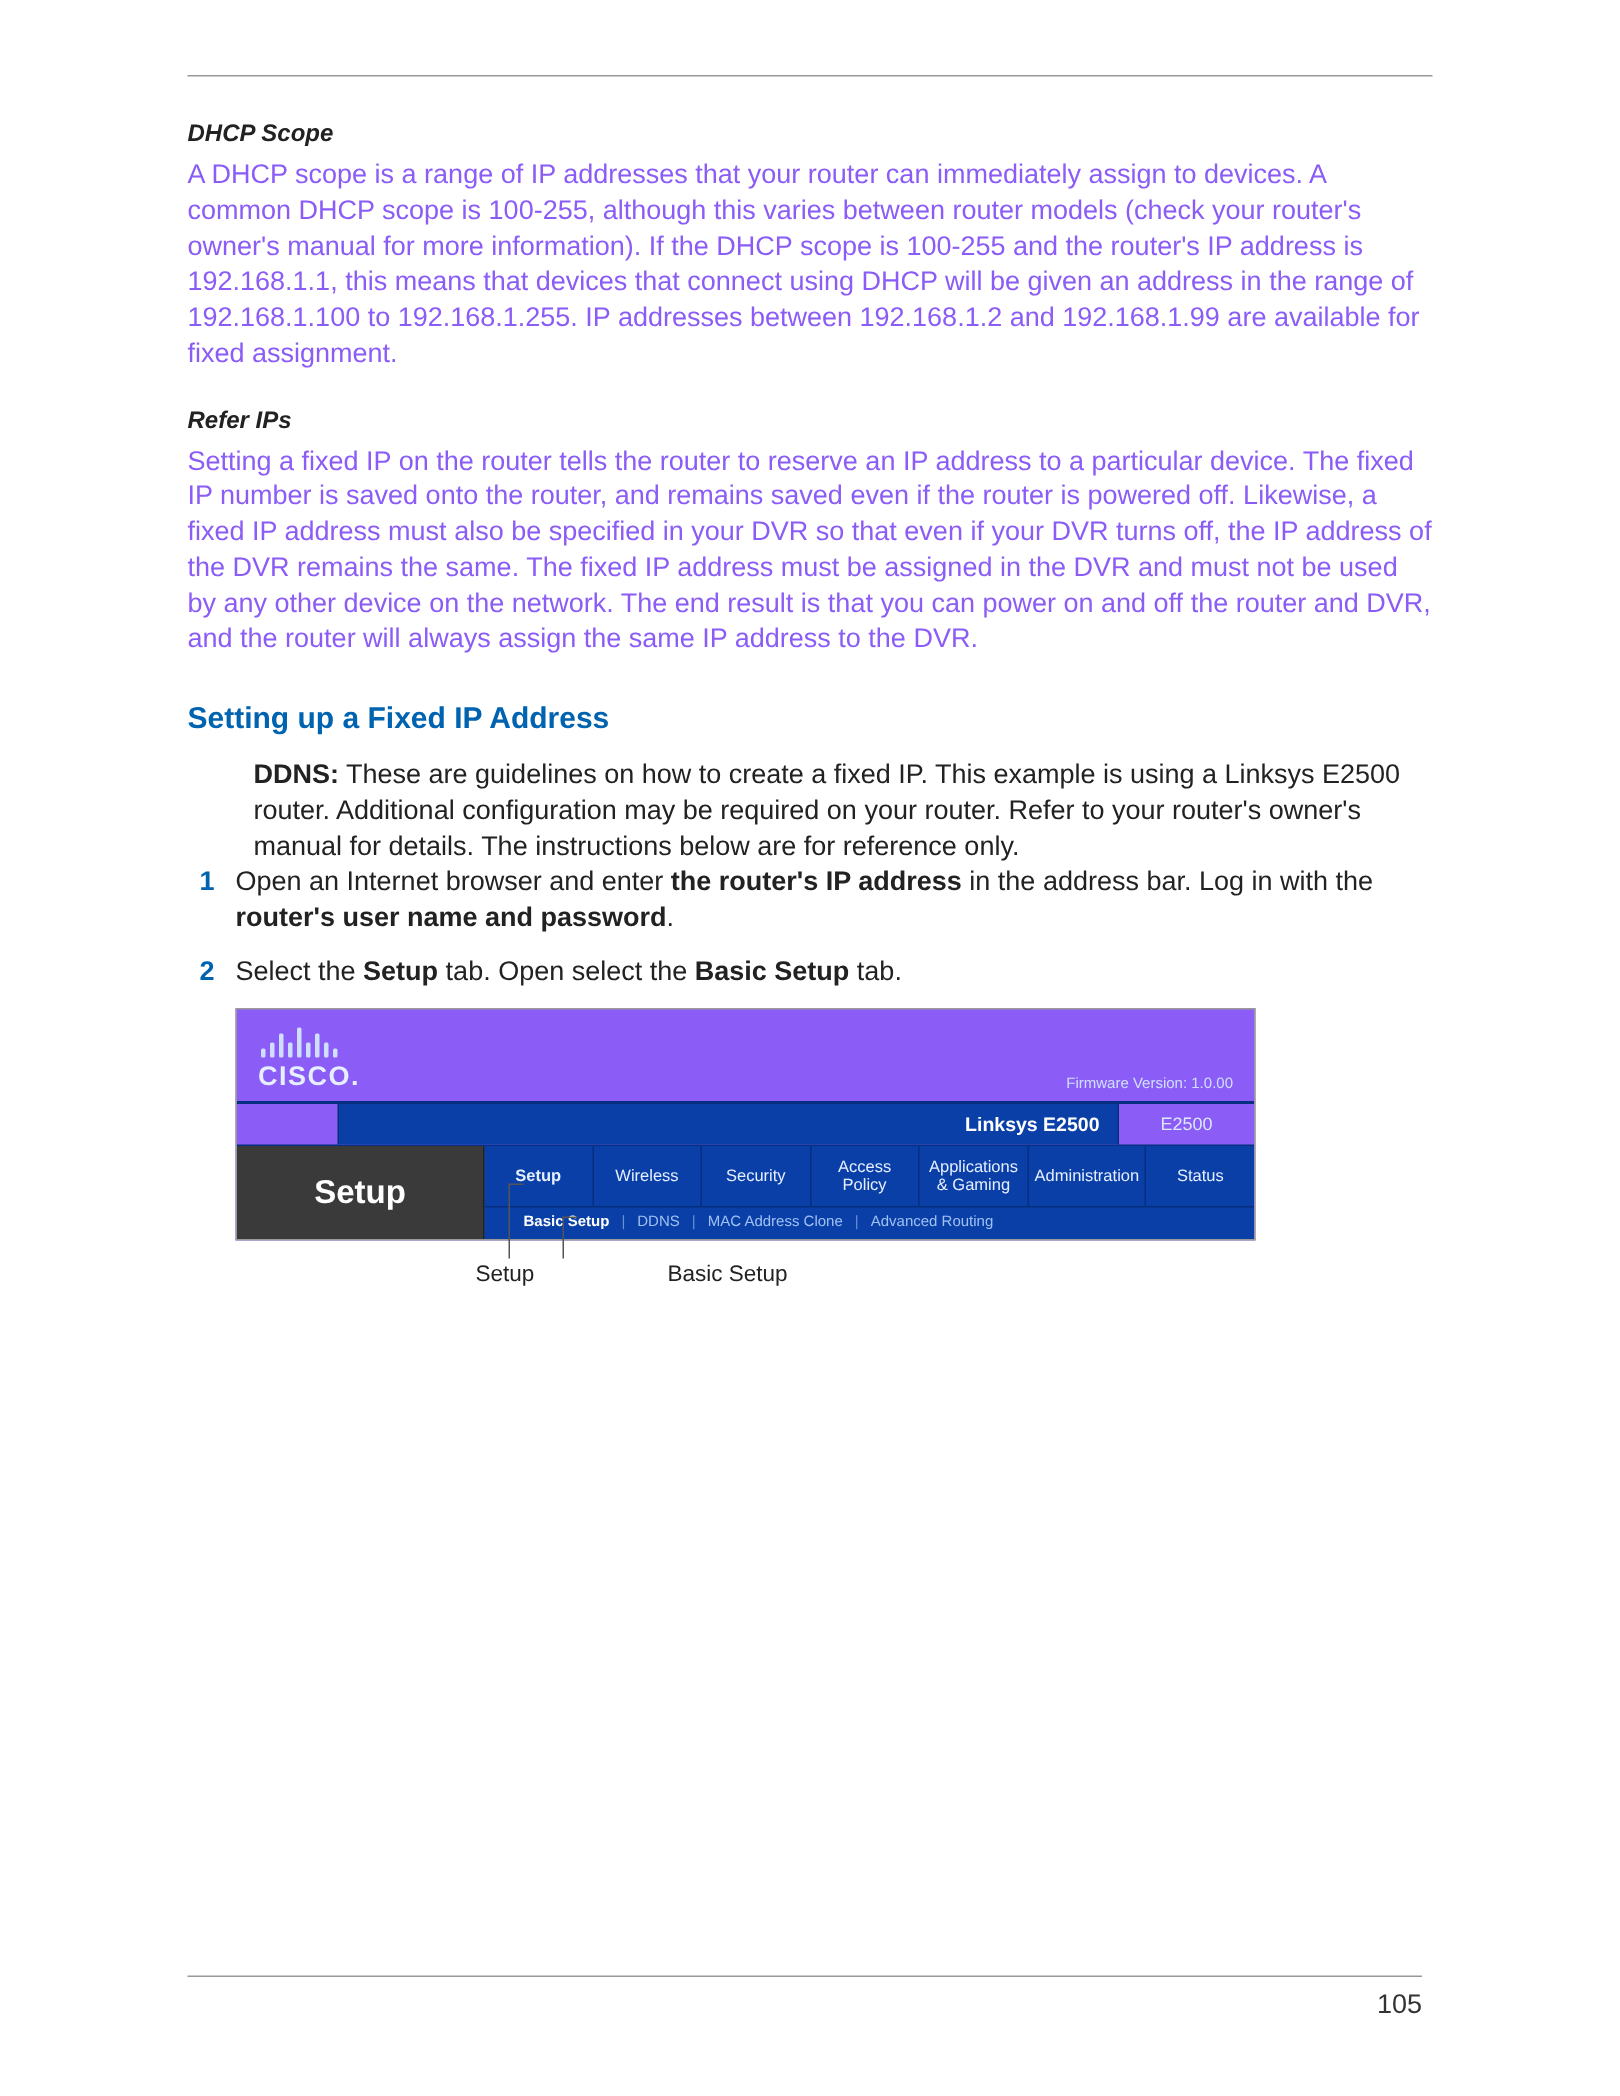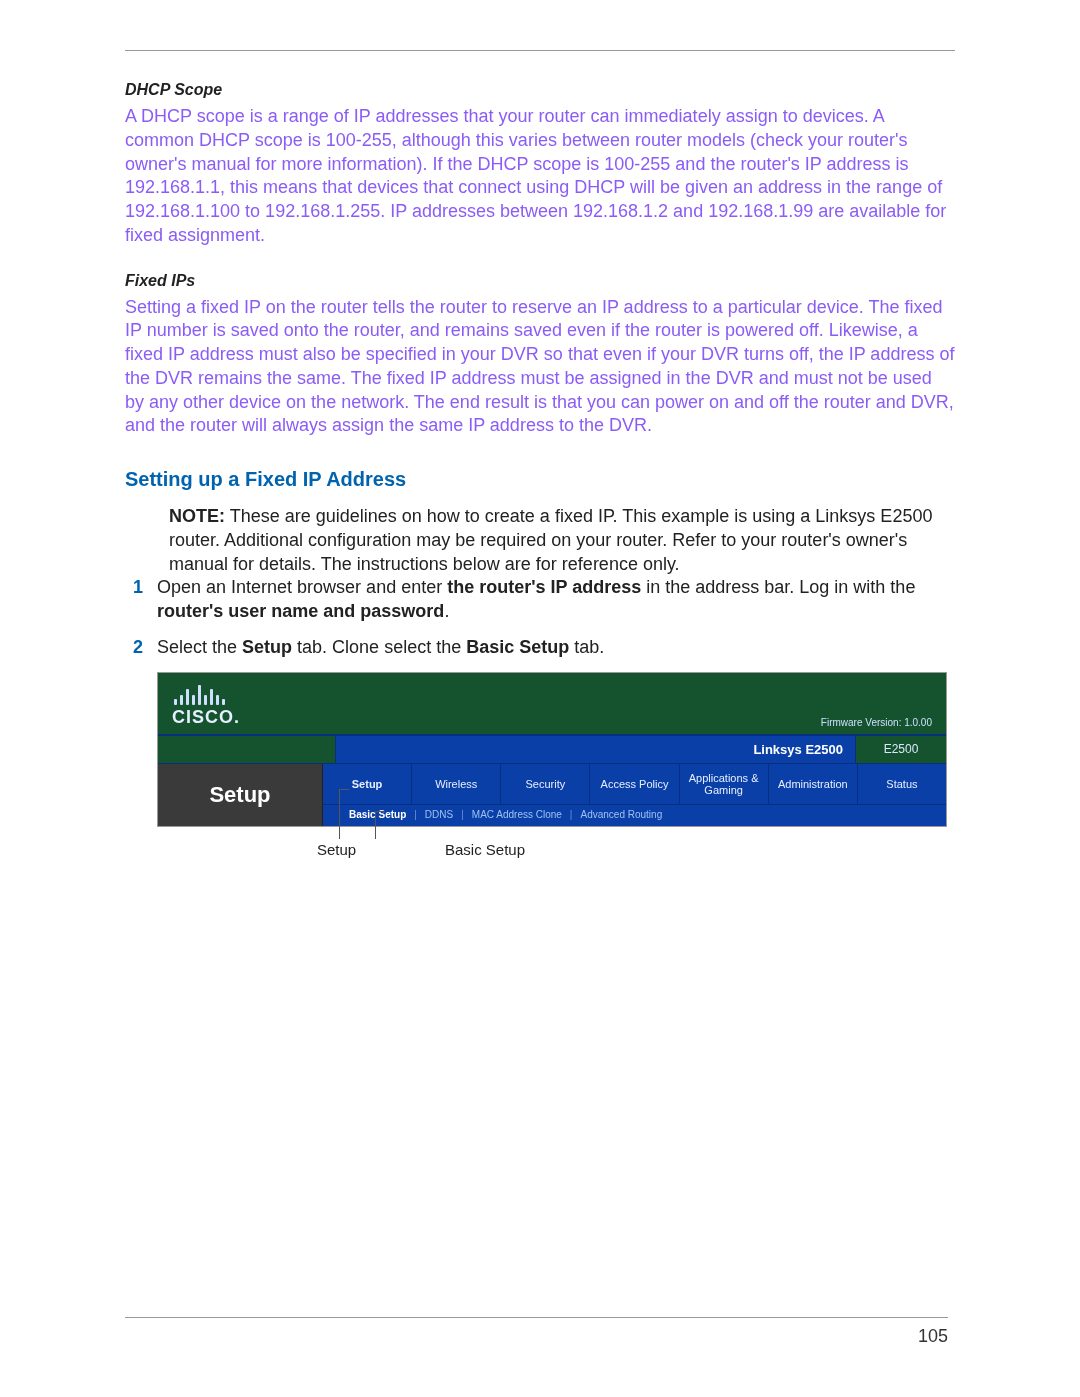--- a/index.html
+++ b/index.html
@@ -82,22 +82,22 @@
   .ol-body { flex: 1; }
   .bold { font-weight: bold; }
 
   
   .router-wrap {
     margin-left: 32px;
     margin-top: 10px;
     width: 790px;
   }
   .router {
-    width: 790px;
-    background: #14532d;
+    width: 680px;
+    background: #8b5cf6;
     border: 1px solid #999;
     font-family: Arial, sans-serif;
     color: #fff;
   }
   .router-top {
     display: flex;
     align-items: flex-end;
     justify-content: space-between;
     padding: 10px 14px 6px 14px;
     border-bottom: 2px solid #06307f;
@@ -231,41 +231,41 @@
 </style>
 </head>
 <body>
 
 <div class="page">
   <hr class="hdr">
 
   <div class="subhead">DHCP Scope</div>
   <div class="para">A DHCP scope is a range of IP addresses that your router can immediately assign to devices. A common DHCP scope is 100-255, although this varies between router models (check your router's owner's manual for more information). If the DHCP scope is 100-255 and the router's IP address is 192.168.1.1, this means that devices that connect using DHCP will be given an address in the range of 192.168.1.100 to 192.168.1.255. IP addresses between 192.168.1.2 and 192.168.1.99 are available for fixed assignment.</div>
 
-  <div class="subhead">Fixed IPs</div>
+  <div class="subhead">Refer IPs</div>
   <div class="para">Setting a fixed IP on the router tells the router to reserve an IP address to a particular device. The fixed IP number is saved onto the router, and remains saved even if the router is powered off. Likewise, a fixed IP address must also be specified in your DVR so that even if your DVR turns off, the IP address of the DVR remains the same. The fixed IP address must be assigned in the DVR and must not be used by any other device on the network. The end result is that you can power on and off the router and DVR, and the router will always assign the same IP address to the DVR.</div>
 
   <div class="section-title">Setting up a Fixed IP Address</div>
 
   <div class="note-block">
-    <span class="note-label">NOTE:</span><span> These are guidelines on how to create a fixed IP. This example is using a Linksys E2500 router. Additional configuration may be required on your router. Refer to your router's owner's manual for details. The instructions below are for reference only.</span>
+    <span class="note-label">DDNS:</span><span> These are guidelines on how to create a fixed IP. This example is using a Linksys E2500 router. Additional configuration may be required on your router. Refer to your router's owner's manual for details. The instructions below are for reference only.</span>
   </div>
 
 
   <div class="ol-item">
     <div class="ol-num">1</div>
     <div class="ol-body">
       <span>Open an Internet browser and enter </span><span class="bold">the router's IP address</span><span> in the address bar. Log in with the </span><span class="bold">router's user name and password</span><span>.</span>
     </div>
   </div>
 
   <div class="ol-item">
     <div class="ol-num">2</div>
     <div class="ol-body">
-      <span>Select the </span><span class="bold">Setup</span><span> tab. Clone select the </span><span class="bold">Basic Setup</span><span> tab.</span>
+      <span>Select the </span><span class="bold">Setup</span><span> tab. Open select the </span><span class="bold">Basic Setup</span><span> tab.</span>
     </div>
   </div>
 
   <div class="router-wrap">
     <div class="router">
       <div class="router-top">
         <div class="cisco-logo">
           <div class="cisco-bars">
             <span style="height:6px"></span>
               <span style="height:10px"></span>

